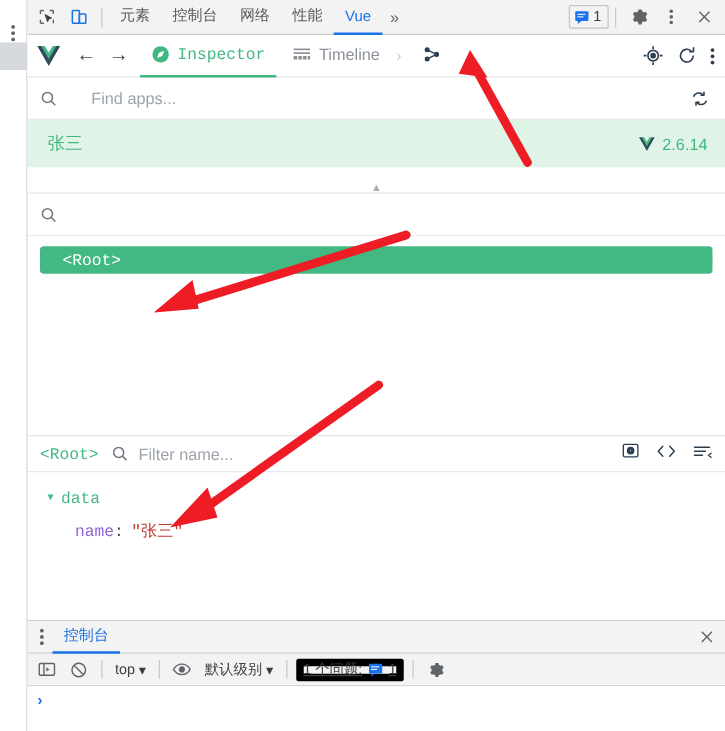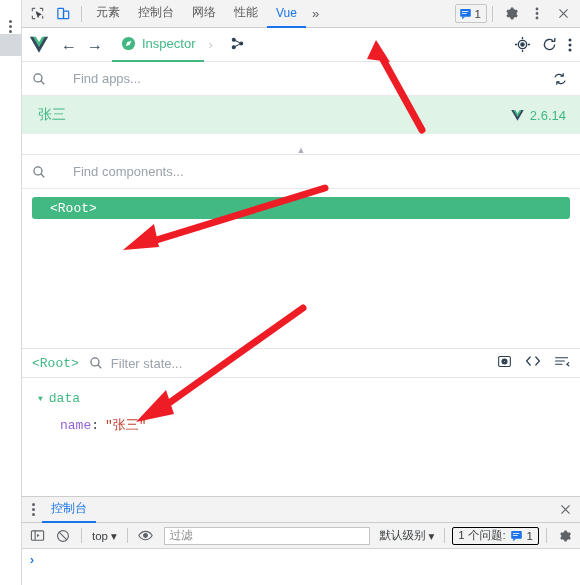--- a/index.html
+++ b/index.html
@@ -118,21 +118,21 @@
     display: flex; align-items: center; justify-content: center;
     color: #3b4a54; font-size: 16px;
   }
   .vue-tab {
     display: flex; align-items: center; gap: 6px;
     height: 34px; padding: 0 9px;
     font-size: 13px; color: #8a9199;
     border-bottom: 2px solid transparent;
     margin-left: 4px;
   }
-  .vue-tab.active { color: #41b883; border-bottom-color: #41b883; }
+  .vue-tab.active { color: #41b883; border-bottom-color: #41b883; font-family: Liberation Mono, monospace; }
   .vue-tab .ic { display: flex; align-items: center; }
   .vue-chev { color: #c6ccd2; font-size: 13px; padding: 0 4px; }
   .vue-right { margin-left: auto; display: flex; align-items: center; gap: 10px; }
   .vue-right .ic { color: #2c3e50; display: flex; align-items: center; }
 
   
   .search-row {
     height: 34px;
     flex: 0 0 34px;
     display: flex; align-items: center;
@@ -266,23 +266,23 @@
   .cb-select { font-size: 11.5px; color: #3c4043; display: flex; align-items: center; gap: 3px; padding: 0 3px; }
   .cb-filter {
     flex: 1 1 auto; height: 18px; min-width: 40px;
     background: #fff; border: 1px solid #c4c4c4;
     display: flex; align-items: center; padding: 0 5px;
     font-size: 11.5px; color: #8a8a8a;
     margin: 0 3px;
   }
   .cb-issues {
     display: flex; align-items: center; gap: 4px;
-    border: 1px solid #000000; border-radius: 2px;
-    height: 18px; padding: 0 5px;
-    font-size: 11.5px; color: #3c4043;
+    border: 6px solid #000000; border-radius: 2px;
+    height: 18px; padding: 0 0;
+    font-size: 11.5px; color: #3c4043; text-decoration: underline;
   }
   .console-out {
     height: 36px;
     background: #fff;
     display: flex; align-items: flex-start;
     padding: 4px 0 0 8px;
     position: relative;
   }
   .prompt-caret { color: #1a73e8; font-size: 12px; font-weight: bold; }
   .watermark {
@@ -376,20 +376,33 @@
       <div class="nav-arrow">→</div>
 
       <div class="vue-tab active">
         <span class="ic">
           <svg width="15" height="15" viewBox="0 0 16 16">
             <circle cx="8" cy="8" r="7" fill="#41b883"></circle>
             <path d="M11 5 L6.6 6.6 L5 11 L9.4 9.4 Z" fill="#fff"></path>
           </svg>
         </span>
         <span>Inspector</span>
+      </div>
+      <div class="vue-tab">
+        <span class="ic">
+          <svg width="15" height="15" viewBox="0 0 16 16" fill="#8a9199">
+            <rect x="1" y="3" width="14" height="1.4"></rect>
+            <rect x="1" y="6.2" width="14" height="1.4"></rect>
+            <rect x="1" y="9.4" width="3" height="3"></rect>
+            <rect x="5" y="9.4" width="3" height="3"></rect>
+            <rect x="9" y="9.4" width="3" height="3"></rect>
+            <rect x="13" y="9.4" width="2" height="3"></rect>
+          </svg>
+        </span>
+        <span>Timeline</span>
       </div>
       <div class="vue-chev">›</div>
       <div class="vue-tab">
         <span class="ic">
           <svg width="15" height="15" viewBox="0 0 16 16" fill="none" stroke="#2c3e50" stroke-width="1.1">
             <circle cx="4" cy="4" r="1.6" fill="#2c3e50"></circle>
             <circle cx="12" cy="8" r="1.6" fill="#2c3e50"></circle>
             <circle cx="4" cy="12" r="1.6" fill="#2c3e50"></circle>
             <path d="M5.4 4.8 L10.6 7.3 M5.4 11.2 L10.6 8.7"></path>
           </svg>
@@ -454,38 +467,37 @@
       <span class="collapse">▲</span>
     </div>
 
     <div class="search-row">
       <span class="sicon">
         <svg width="14" height="14" viewBox="0 0 16 16" fill="none" stroke="#6f7780" stroke-width="1.4">
           <circle cx="6.8" cy="6.8" r="4.6"></circle>
             <path d="M10.2 10.2L14 14"></path>
         </svg>
       </span>
-      <span class="placeholder">Find components...</span>
     </div>
 
     <div class="tree">
       <div class="tree-node">
         <span>&lt;Root&gt;</span>
       </div>
     </div>
 
     <div class="state-head">
       <span class="state-crumb">&lt;Root&gt;</span>
       <span class="sicon">
         <svg width="14" height="14" viewBox="0 0 16 16" fill="none" stroke="#6f7780" stroke-width="1.4">
           <circle cx="6.8" cy="6.8" r="4.6"></circle>
             <path d="M10.2 10.2L14 14"></path>
         </svg>
       </span>
-      <span class="placeholder">Filter state...</span>
+      <span class="placeholder">Filter name...</span>
       <span class="right">
         <span>
           <svg width="15" height="15" viewBox="0 0 18 18" fill="none" stroke="#2c3e50" stroke-width="1.3">
             <rect x="2" y="3" width="14" height="12" rx="1.5"></rect>
             <circle cx="9" cy="9" r="3" fill="#2c3e50"></circle>
             <circle cx="9" cy="9" r="1.2" fill="#fff"></circle>
           </svg>
         </span>
         <span>
           <svg width="16" height="14" viewBox="0 0 20 14" fill="none" stroke="#2c3e50" stroke-width="1.5" stroke-linecap="round" stroke-linejoin="round">
@@ -547,23 +559,20 @@
         <div class="cb-select">
           <span>top</span>
           <span>▾</span>
         </div>
         <div class="cb-sep"></div>
         <div class="cb-ic">
           <svg width="15" height="15" viewBox="0 0 18 14" fill="none" stroke="#5f6368" stroke-width="1.3">
             <path d="M1 7s3-5 8-5 8 5 8 5-3 5-8 5-8-5-8-5z"></path>
             <circle cx="9" cy="7" r="2.3" fill="#5f6368"></circle>
           </svg>
-        </div>
-        <div class="cb-filter">
-          <span>过滤</span>
         </div>
         <div class="cb-select">
           <span>默认级别</span>
           <span>▾</span>
         </div>
         <div class="cb-sep"></div>
         <div class="cb-issues">
           <span>1 个问题:</span>
           <svg class="msg-icon" viewBox="0 0 16 16">
             <rect x="1.5" y="2.5" width="13" height="9.5" rx="1" fill="#1a73e8"></rect>

